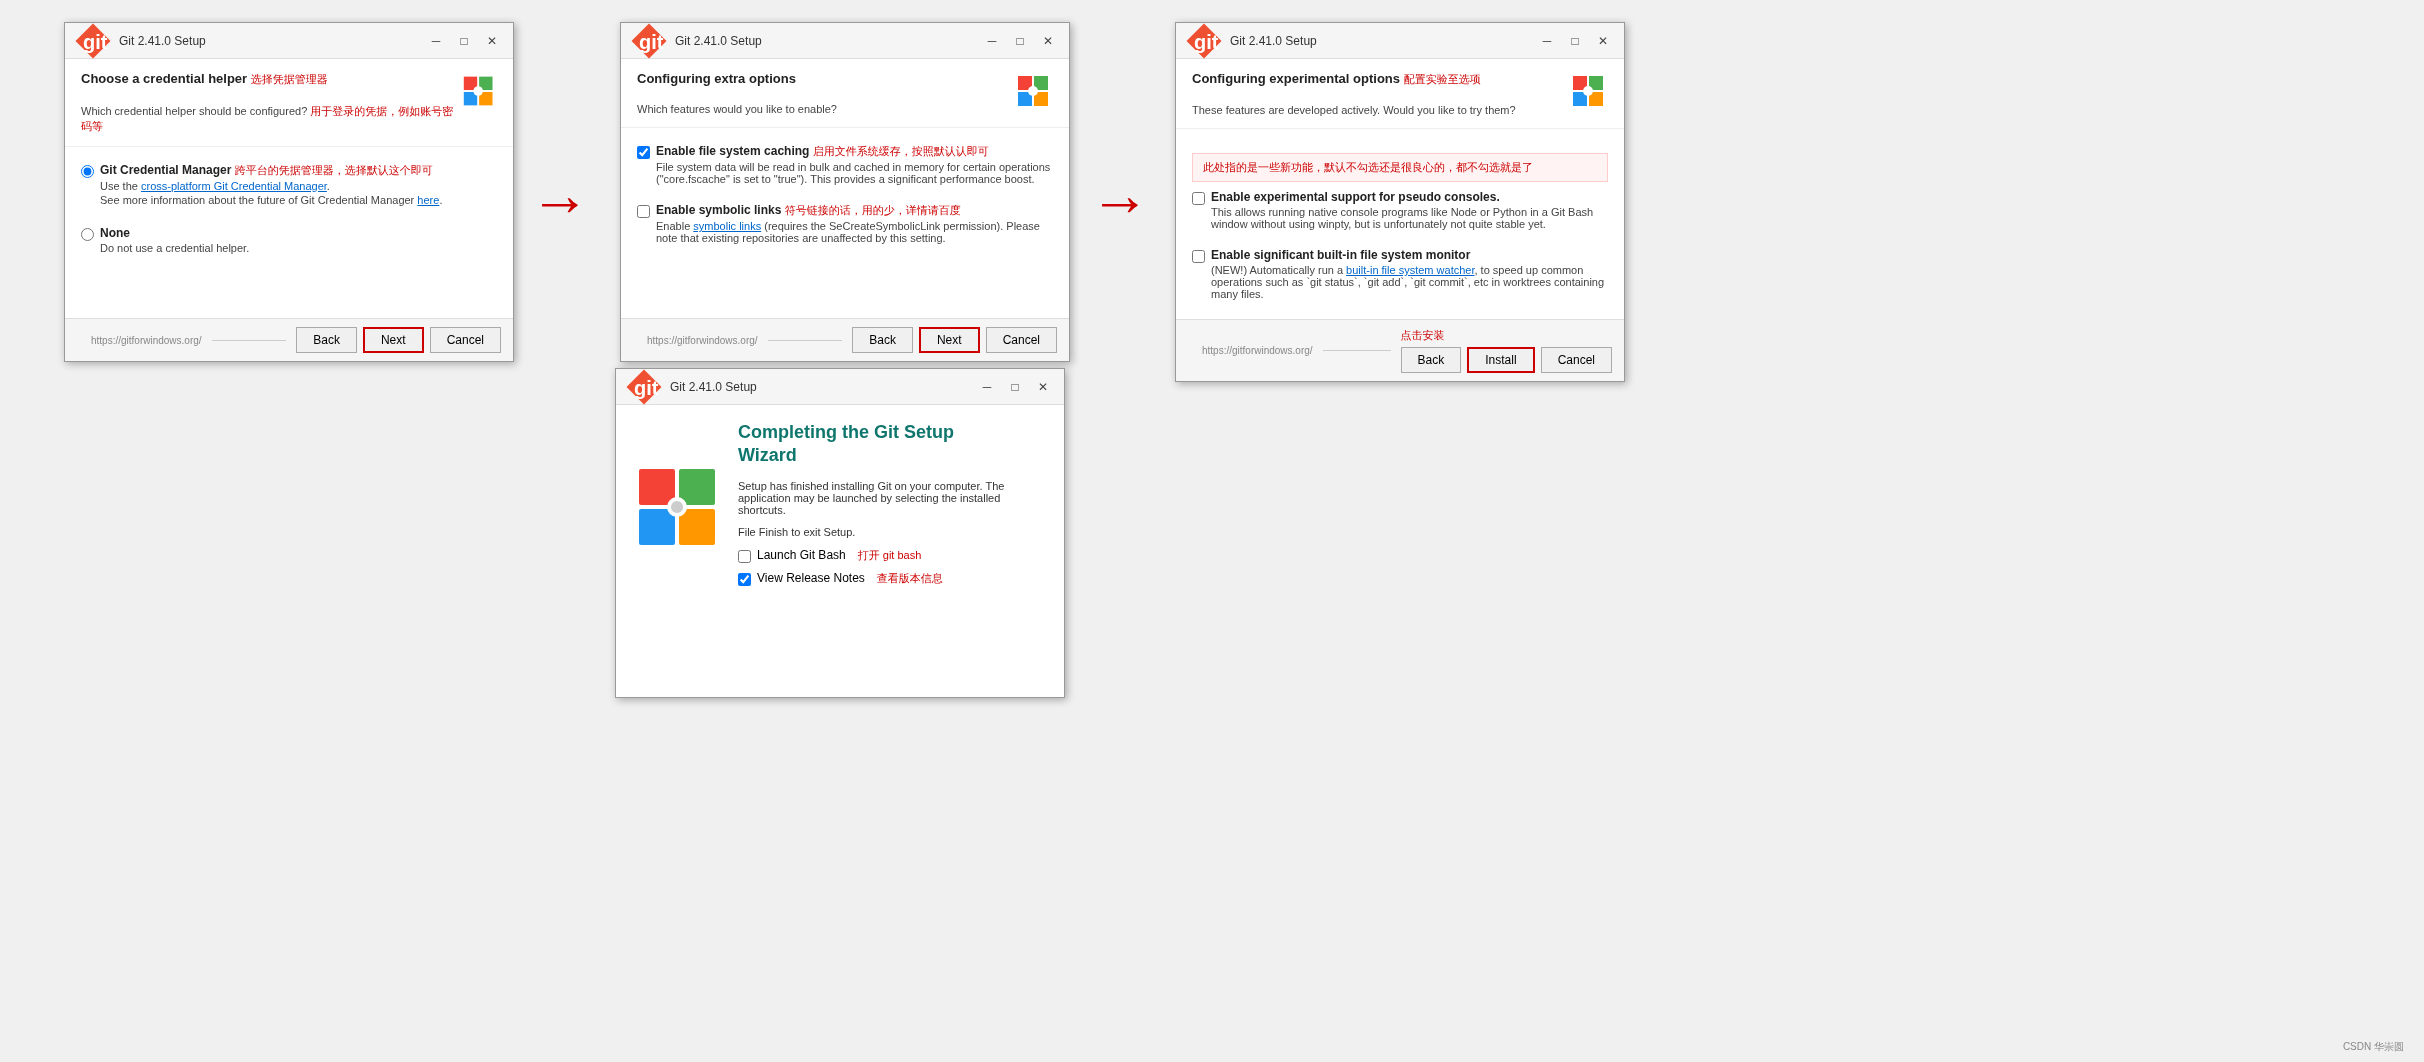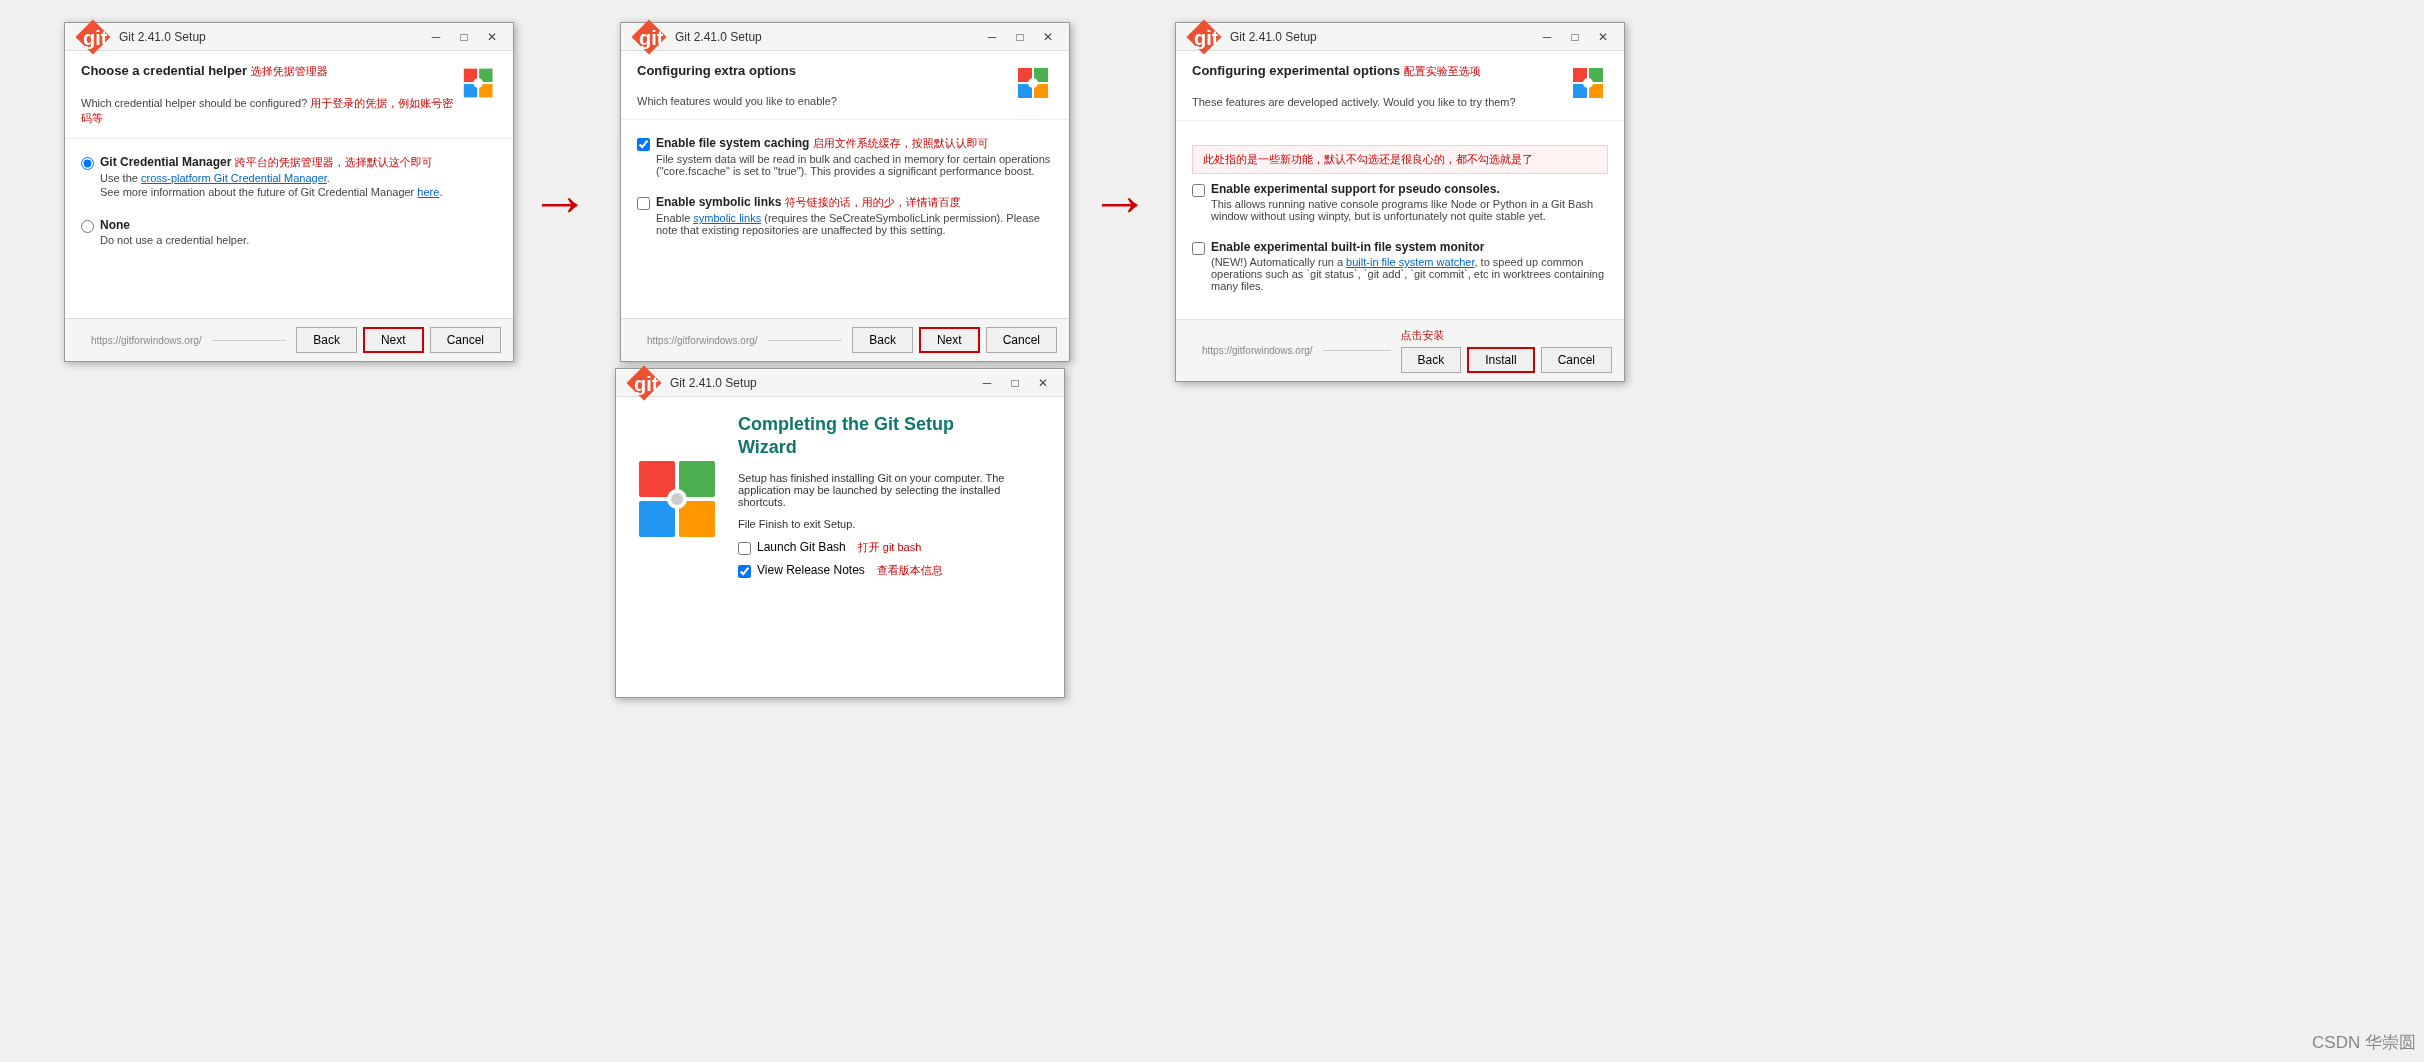--- a/index.html
+++ b/index.html
@@ -16,21 +16,21 @@
     
     .window {
       position: absolute;
       background: #ffffff;
       border: 1px solid #999;
       box-shadow: 2px 2px 8px rgba(0,0,0,0.3);
     }
     .window-titlebar {
       background: #f5f5f5;
       border-bottom: 1px solid #ddd;
-      height: 28px;
+      height: 36px;
       display: flex;
       align-items: center;
       padding: 0 8px;
       gap: 6px;
     }
     .titlebar-title {
       flex: 1;
       font-size: 12px;
       font-weight: normal;
       color: #333;
@@ -182,22 +182,22 @@
       font-weight: bold;
       color: #0f766e;
       margin-bottom: 12px;
       line-height: 1.3;
     }
 
     
     .watermark {
       position: fixed;
       bottom: 8px;
-      right: 8px;
-      font-size: 17px;
+      right: 20px;
+      font-size: 10px;
       color: #888;
     }
   </style>
 </head>
 <body>
 
 <div class="window" style="left:64px; top:22px; width:450px; height:340px;">
   <div class="window-titlebar">
     <svg class="git-logo" viewBox="0 0 16 16">
       <polygon points="8,1 15,8 8,15 1,8" fill="#f05032" stroke="none"></polygon>
@@ -370,21 +370,21 @@
       <input type="checkbox" style="">
       <div>
         <div class="option-label">Enable experimental support for pseudo consoles.</div>
         <div class="option-desc">This allows running native console programs like Node or Python in a Git Bash window without using winpty, but is unfortunately not quite stable yet.</div>
       </div>
     </div>
     <div style="height:10px;"></div>
     <div class="checkbox-option">
       <input type="checkbox" style="">
       <div>
-        <div class="option-label">Enable experimental built-in file system monitor</div>
+        <div class="option-label">Enable significant built-in file system monitor</div>
         <div class="option-desc">
           <span>(NEW!) Automatically run a </span><span class="link">built-in file system watcher</span><span>, to speed up common operations such as `git status`, `git add`, `git commit`, etc in worktrees containing many files.</span>
         </div>
       </div>
     </div>
   </div>
   <div class="window-footer">
     <span class="footer-url">https://gitforwindows.org/</span>
     <div class="footer-separator"></div>
     <div style="display:flex; flex-direction:column; align-items:flex-start;">

